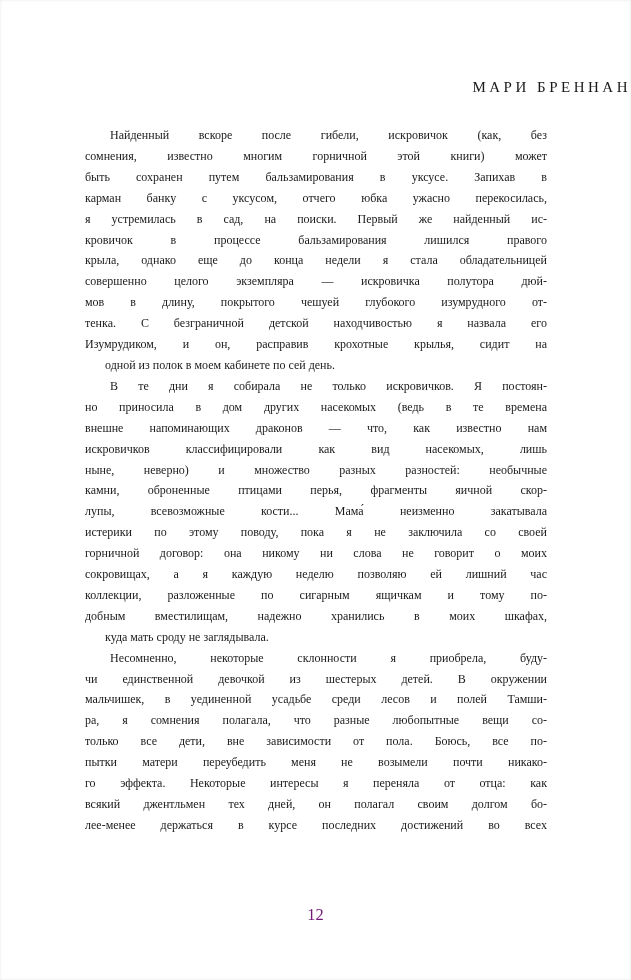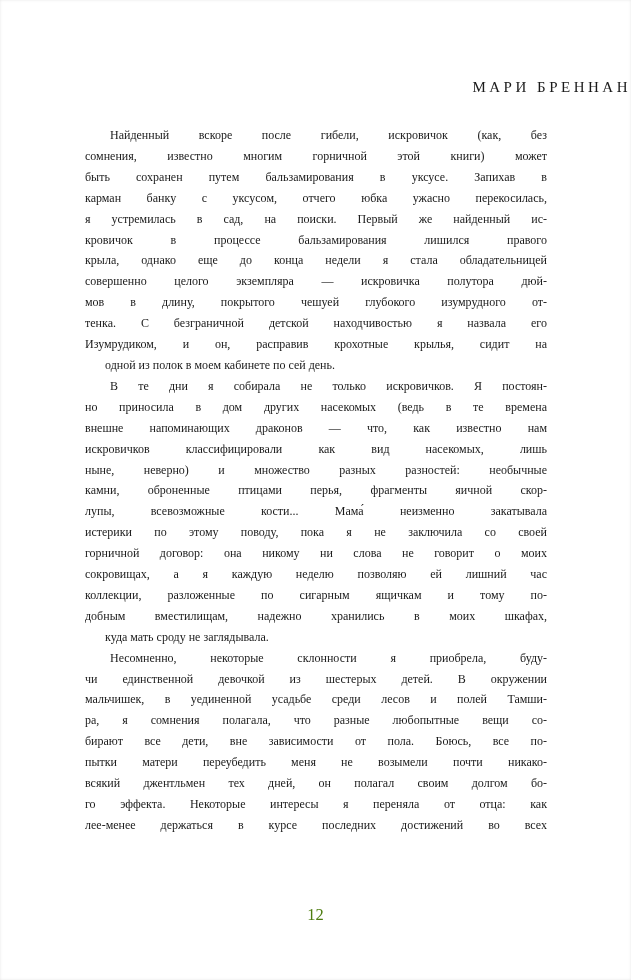--- a/index.html
+++ b/index.html
@@ -48,21 +48,21 @@
     text-align-last: left;
     margin-left: 20px;
   }
   .folio {
     position: absolute;
     top: 905px;
     left: 0;
     right: 0;
     text-align: center;
     font-size: 16.5px;
-    color: #4d7c0f;
+    color: #701a75;
   }
 </style>
 </head>
 <body>
 
 <div class="page">
   <div class="running-head">МАРИ БРЕННАН</div>
 
   <div class="body-text">
       <div class="line first">Найденный вскоре после гибели, искровичок (как, без</div>
@@ -87,21 +87,21 @@
       <div class="line">истерики по этому поводу, пока я не заключила со своей</div>
       <div class="line">горничной договор: она никому ни слова не говорит о моих</div>
       <div class="line">сокровищах, а я каждую неделю позволяю ей лишний час</div>
       <div class="line">коллекции, разложенные по сигарным ящичкам и тому по-</div>
       <div class="line">добным вместилищам, надежно хранились в моих шкафах,</div>
       <div class="line last">куда мать сроду не заглядывала.</div>
       <div class="line first">Несомненно, некоторые склонности я приобрела, буду-</div>
       <div class="line">чи единственной девочкой из шестерых детей. В окружении</div>
       <div class="line">мальчишек, в уединенной усадьбе среди лесов и полей Тамши-</div>
       <div class="line">ра, я сомнения полагала, что разные любопытные вещи со-</div>
-      <div class="line">бирают все дети, вне зависимости от пола. Боюсь, все по-</div>
+      <div class="line">только все дети, вне зависимости от пола. Боюсь, все по-</div>
       <div class="line">пытки матери переубедить меня не возымели почти никако-</div>
+      <div class="line">го эффекта. Некоторые интересы я переняла от отца: как</div>
       <div class="line">всякий джентльмен тех дней, он полагал своим долгом бо-</div>
-      <div class="line">го эффекта. Некоторые интересы я переняла от отца: как</div>
       <div class="line">лее-менее держаться в курсе последних достижений во всех</div>
     </div>
 
   <div class="folio">12</div>
 </div>
 
 </body></html>

